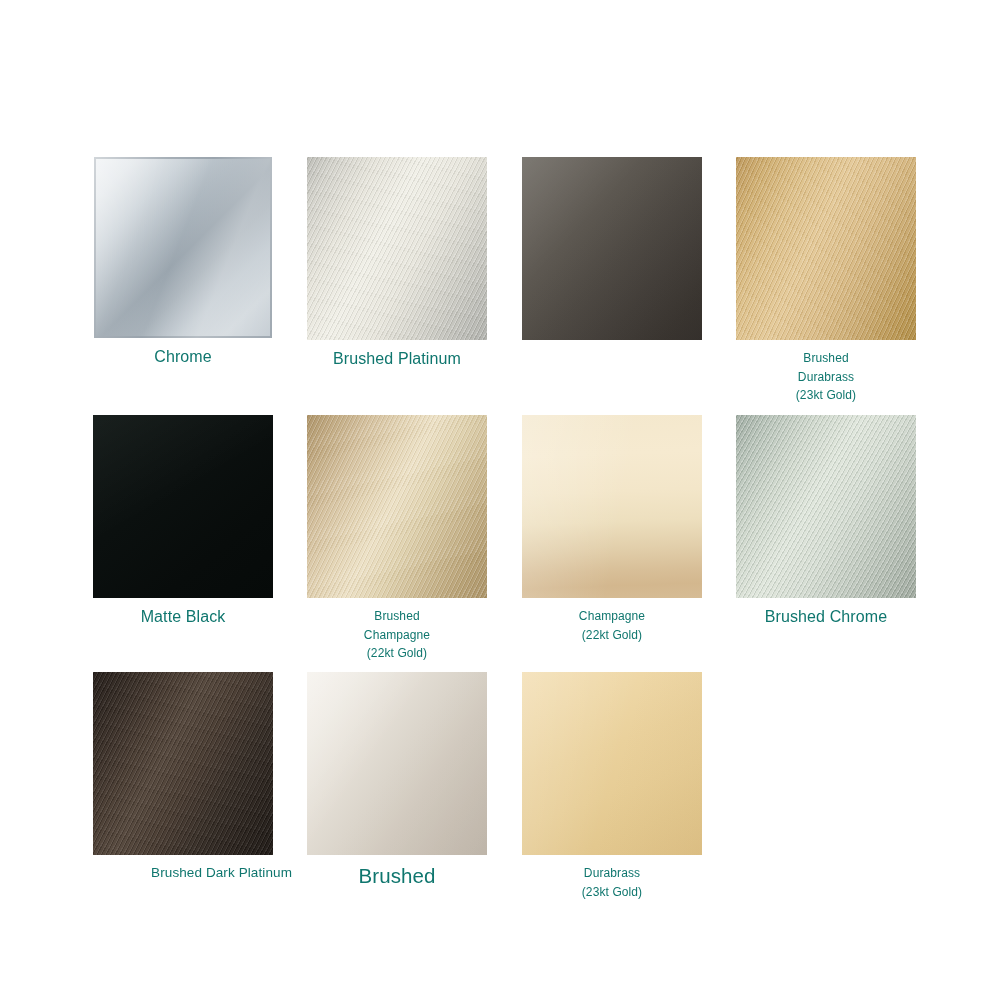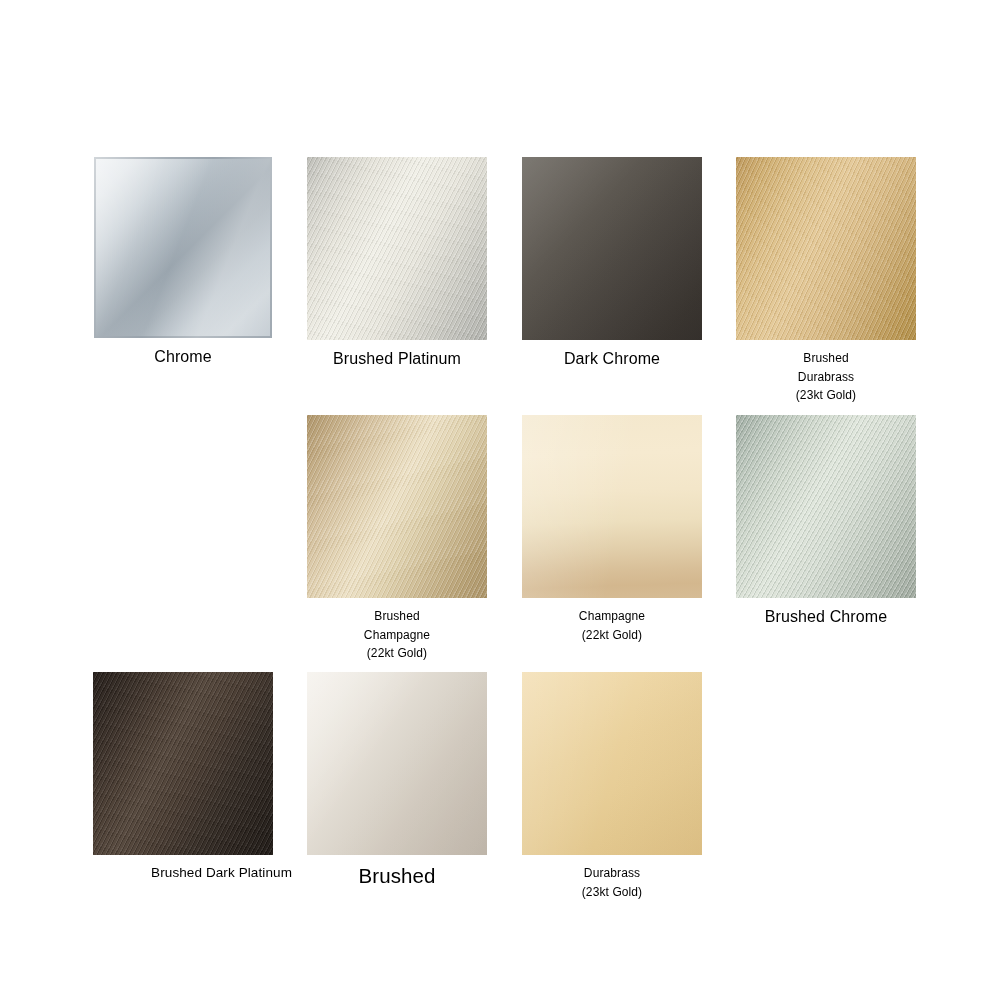--- a/index.html
+++ b/index.html
@@ -35,21 +35,21 @@
     height: 183px;
     margin: 0 auto;
     position: relative;
     overflow: hidden;
   }
 
   .swatch-label {
     margin-top: 9px;
     font-size: 16px;
     line-height: 19px;
-    color: #000000;
+    color: #0f766e;
     white-space: pre-line;
     letter-spacing: 0.1px;
   }
 
   
   .col-1 { left: 74px; }
   .col-2 { left: 288px; }
   .col-3 { left: 503px; }
   .col-4 { left: 717px; }
 
@@ -228,30 +228,33 @@
     <div class="swatch-label lbl-reg">Chrome</div>
   </div>
 
   <div class="swatch-cell col-2 row-1">
     <div class="swatch-chip tex-brushed-platinum"></div>
     <div class="swatch-label lbl-reg">Brushed Platinum</div>
   </div>
 
   <div class="swatch-cell col-3 row-1">
     <div class="swatch-chip tex-dark-chrome"></div>
-    <div class="swatch-label lbl-reg">Dark Chrome</div>
   </div>
 
   <div class="swatch-cell col-4 row-1">
     <div class="swatch-chip tex-brushed-durabrass"></div>
     <div class="swatch-label lbl-md">Brushed
 Durabrass
 (23kt Gold)</div>
   </div>
 
+  <div class="swatch-cell col-1 row-2">
+    <div class="swatch-chip tex-matte-black"></div>
+    <div class="swatch-label lbl-reg">Matte Black</div>
+  </div>
 
   <div class="swatch-cell col-2 row-2">
     <div class="swatch-chip tex-brushed-champagne"></div>
     <div class="swatch-label lbl-md">Brushed
 Champagne
 (22kt Gold)</div>
   </div>
 
   <div class="swatch-cell col-3 row-2">
     <div class="swatch-chip tex-champagne"></div>

